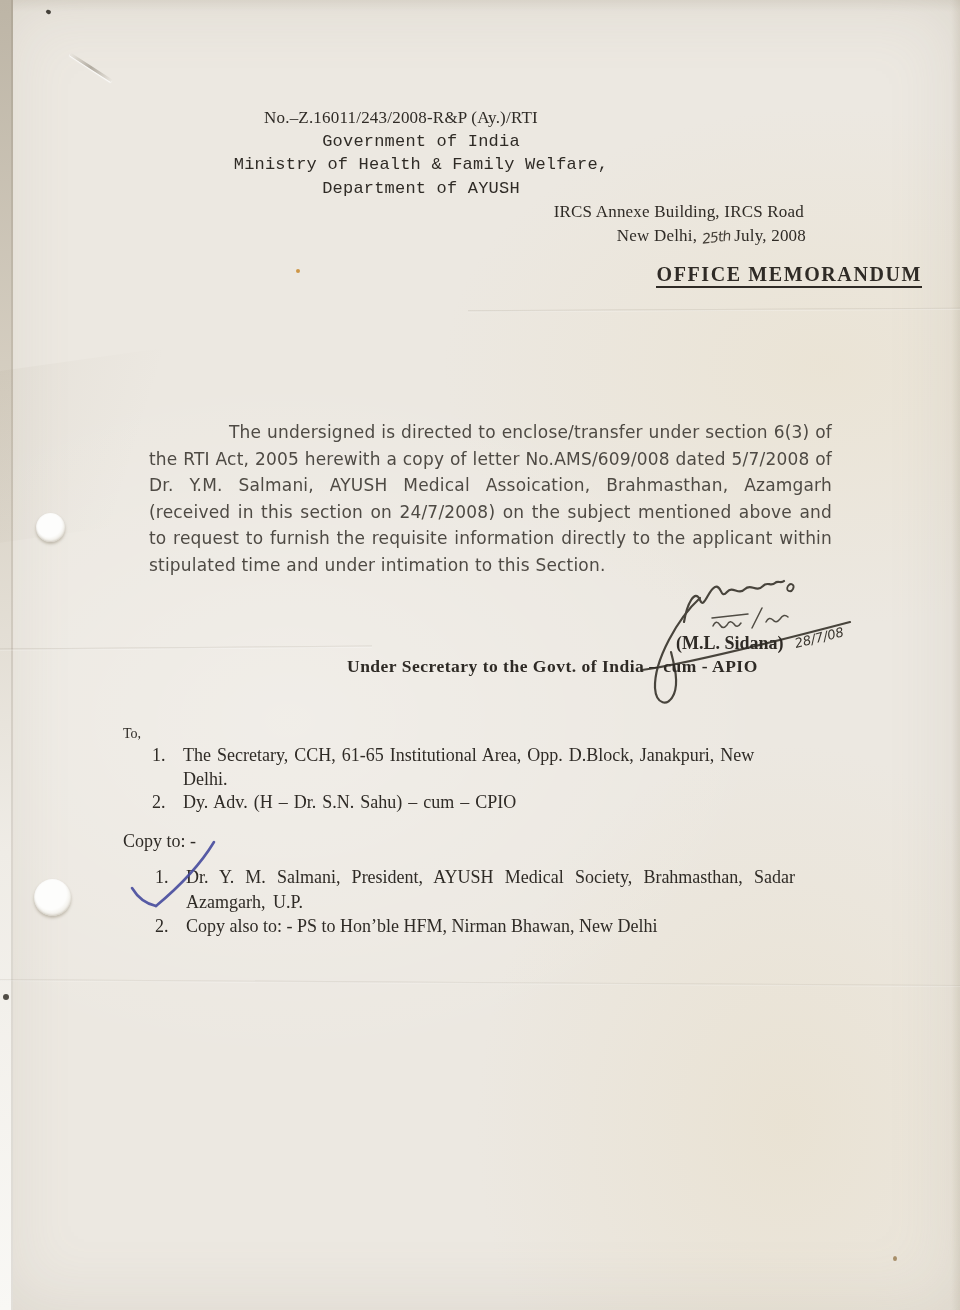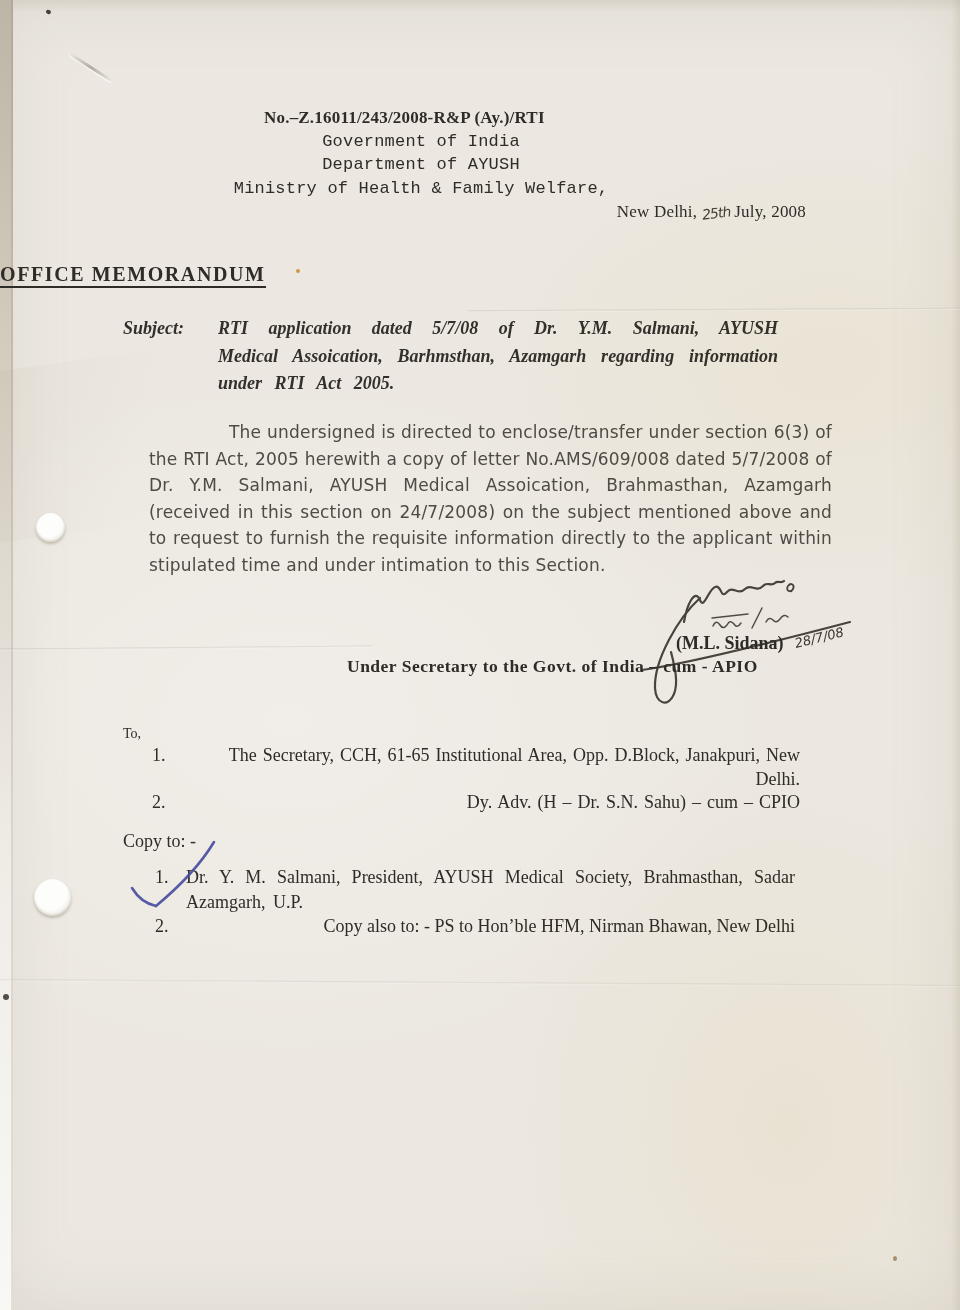--- a/index.html
+++ b/index.html
@@ -44,28 +44,28 @@
   .speck-c { left:296px; top:269px; width:4px; height:4px; background:#c8872c; opacity:.85; }
   .speck-d { left:893px; top:1256px; width:4px; height:5px; background:#8a6a3a; opacity:.7; }
   .scratch { position:absolute; left:66px; top:66px; width:50px; height:3px; border-radius:2px;
     background: linear-gradient(to right, rgba(150,142,128,0), rgba(130,122,108,0.55), rgba(150,142,128,0));
     box-shadow: 0 1px 1px rgba(255,255,255,0.85);
     transform: rotate(33deg); }
 
   
   .letterhead { position:absolute; left:120px; top:106px; width:690px;
     font-size:17px; line-height:23.5px; letter-spacing:0.2px; }
-  .ref { font-weight:bold; padding-left:144px; }
+  .ref { font-weight:normal; padding-left:144px; }
   .org { text-align:center; padding-right:88px;font-family:Liberation Mono, monospace; }
   .addr { text-align:right; padding-right:6px; }
   .dateline { text-align:right; padding-right:4px; }
   .hw-day { display:inline-block; font-family:"DejaVu Sans", sans-serif; font-style:italic;
     font-size:14px; color:#443f37; transform:rotate(-7deg) translateY(1px); letter-spacing:-1px; }
 
-  .om-title { position:absolute; left:0; top:263px; width:922px; text-align:left; }
+  .om-title { position:absolute; left:0; top:263px; width:922px; text-align:right; }
   .om-title span { font-weight:bold; font-size:20px; letter-spacing:1.6px;
     border-bottom:2px solid #2f2b26; padding-bottom:1px; }
 
   .subject { position:absolute; left:123px; top:315px; width:660px; display:flex;
     font-weight:bold; font-style:italic; font-size:18px; line-height:27.5px; color:#33302b; }
   .subject-label { flex:none; width:95px; }
   .subject-text { flex:none; width:560px; text-align:justify; word-spacing:8px; }
 
   .body-par { position:absolute; left:125px; top:402px; width:683px;
     font-family:"DejaVu Sans", sans-serif; font-size:17px; line-height:26.5px;
@@ -76,21 +76,21 @@
   .sig-desig { position:absolute; left:347px; top:656px; font-weight:bold; font-size:17.5px;
     letter-spacing:0.5px; color:#2e2a25;text-align:center; }
 
   .to-label { position:absolute; left:123px; top:726px; font-size:14px; }
   .to-list { position:absolute; left:152px; top:744px; width:648px; }
   .copy-label { position:absolute; left:123px; top:831px; font-size:18px; }
   .copy-list { position:absolute; left:155px; top:865px; width:640px; }
   .list-item { display:flex; font-size:18px; line-height:23.5px; color:#2f2b26; }
   .copy-list .list-item { line-height:24.5px; }
   .num { flex:none; width:31px; }
-  .item-text { flex:1;text-align:right; }
+  .item-text { flex:1; }
   .to-list .item-text { word-spacing:1.5px; }
   .copy-item-1 .item-text { text-align:justify; word-spacing:3px; }
 
   .tick-svg { position:absolute; left:118px; top:836px; }
 </style>
 </head>
 <body>
 
 <div class="page">
 
@@ -104,37 +104,34 @@
   <div class="hole hole-2"></div>
   <div class="speck speck-a"></div>
   <div class="speck speck-b"></div>
   <div class="speck speck-c"></div>
   <div class="speck speck-d"></div>
   <div class="scratch"></div>
 
   <div class="letterhead">
     <div class="ref">No.–Z.16011/243/2008-R&amp;P (Ay.)/RTI</div>
     <div class="org">Government of India</div>
+    <div class="org">Ministry of Health &amp; Family Welfare,</div>
     <div class="org">Department of AYUSH</div>
-    <div class="org">Ministry of Health &amp; Family Welfare,</div>
+    <div class="addr">IRCS Annexe Building, IRCS Road</div>
     <div class="dateline">
       <span>New Delhi,</span>
       <span class="hw-day">25th</span>
       <span>July, 2008</span>
     </div>
   </div>
 
   <div class="om-title">
     <span>OFFICE MEMORANDUM</span>
   </div>
 
-  <div class="subject">
-    <div class="subject-label">Subject:</div>
-    <div class="subject-text">RTI application dated 5/7/08 of Dr. Y.M. Salmani, AYUSH Medical Assoication, Barhmsthan, Azamgarh regarding information under RTI Act 2005.</div>
-  </div>
 
   <p class="body-par">The undersigned is directed to enclose/transfer under section 6(3) of the RTI Act, 2005 herewith a copy of letter No.AMS/609/008 dated 5/7/2008 of Dr. Y.M. Salmani, AYUSH Medical Assoication, Brahmasthan, Azamgarh (received in this section on 24/7/2008) on the subject mentioned above and to request to furnish the requisite information directly to the applicant within stipulated time and under intimation to this Section.</p>
 
   <svg class="sig-svg" width="240" height="140" viewBox="0 0 240 140">
     <g fill="none" stroke="#3b372f" stroke-width="2.2" stroke-linecap="round" opacity="0.92">
       <path d="M 26 94 C 70 88, 150 68, 234 46"></path>
       <path d="M 84 22 C 62 42, 38 84, 39 112 C 40 128, 52 132, 58 118 C 63 106, 58 88, 55 76"></path>
       <path d="M 68 46 C 71 28, 79 12, 84 24 C 88 34, 92 14, 99 11 C 106 8, 104 24, 111 16 C 117 9, 122 20, 129 13 C 135 7, 140 17, 147 10 C 151 5, 155 11, 159 7 C 162 4, 165 8, 168 5"></path>
       <path d="M 172 10 c 3 -4 7 -1 5 3 c -2 4 -8 2 -5 -3" stroke-width="1.8"></path>
     </g>

